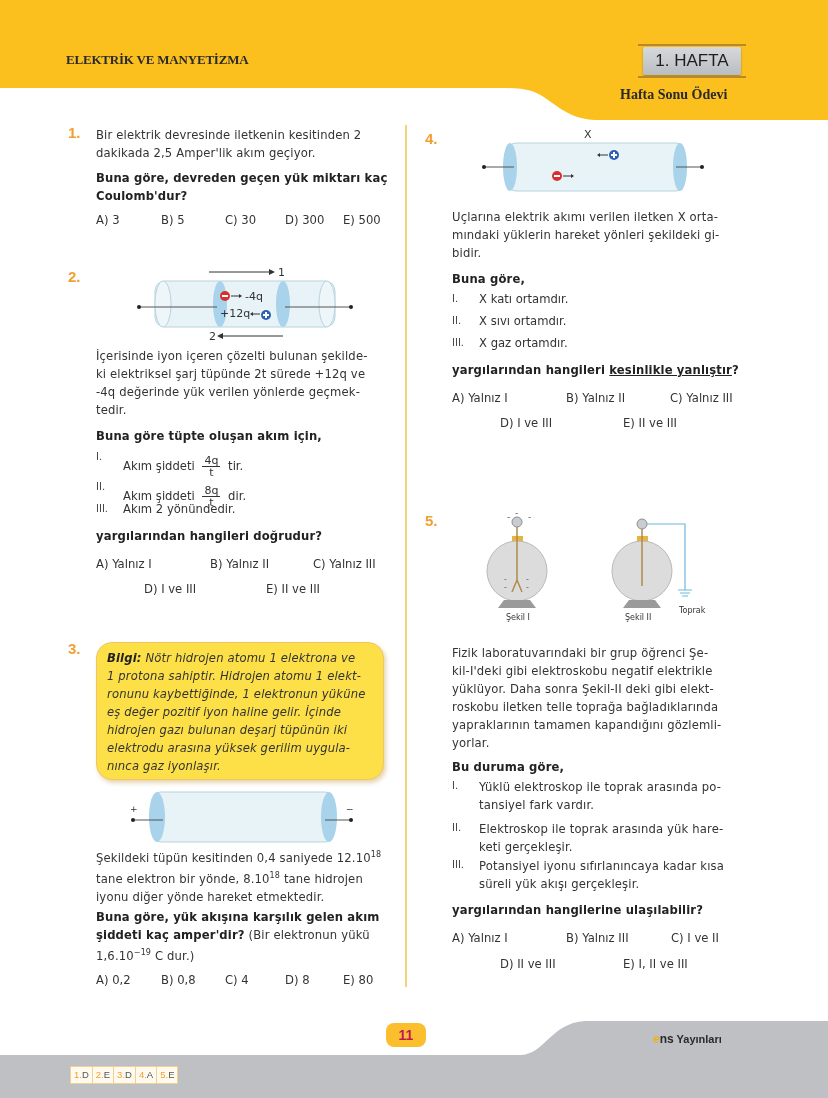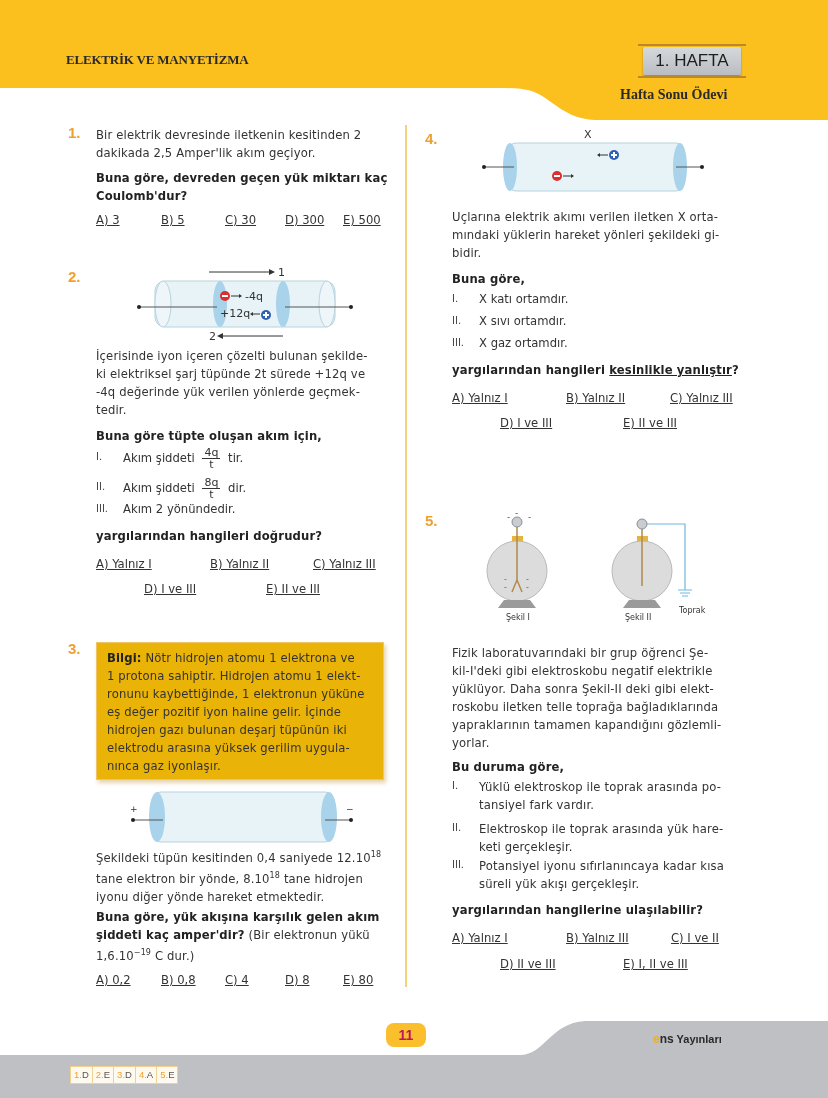--- a/index.html
+++ b/index.html
@@ -16,31 +16,31 @@
   .week:before { top:-3px; } .week:after { bottom:-3px; }
   .hw { position:absolute; left:620px; top:87px; font-family:"Liberation Serif", serif; font-weight:bold;
         font-size:14px; color:#2a2a2a; }
 
   .divider { position:absolute; left:405px; top:125px; width:2px; height:862px; background:#f2d27a; }
 
   .qnum { position:absolute; color:#f0a030; font-weight:bold; font-size:15px; font-family:"Liberation Sans", sans-serif; }
   .txt { position:absolute; font-size:11.6px; line-height:18px; color:#333; letter-spacing:0.15px; }
   .bold { font-weight:bold; color:#222; }
   .opts { position:absolute; font-size:11.6px; color:#333; }
-  .opts span { position:absolute; white-space:nowrap;text-decoration:underline; }
+  .opts span { position:absolute; white-space:nowrap; }
   .item { position:absolute; font-size:11.6px; color:#333; white-space:nowrap; }
   .item .rn { position:absolute; left:0; font-size:10px; color:#444; }
   .item .it { position:absolute; left:27px; }
-  .frac { display:inline-block; vertical-align:middle; text-align:center; font-size:11px; line-height:11px; margin:0 4px; }
+  .frac { display:inline-block; vertical-align:middle; text-align:center; font-size:11px; line-height:11px; margin:8px 4px; }
   .frac .num { display:block; border-bottom:1px solid #333; padding:0 2px; }
   .frac .den { display:block; }
   sup { font-size:8px; }
 
   .info-box { position:absolute; left:96px; top:642px; width:286px; height:136px; border:1.5px solid #f1c46a;
-              border-radius:0; background:#eab308; box-shadow:2px 3px 4px rgba(200,160,80,.45); }
+              border-radius:16px; background:#fde047; box-shadow:2px 3px 4px rgba(200,160,80,.45);font-style:italic; }
   .info-box .txt { left:10px; top:6px; width:270px; }
   .key { position:absolute; left:70px; top:1022px; display:flex; border:1px solid #f1d090;margin-top:44px; }
   .key div { padding:0 3px; height:16px; line-height:16px; font-size:9.5px; border-right:1px solid #f1d090;
              background:#fffaf0; color:#555; font-family:"Liberation Sans", sans-serif; }
   .key div:last-child { border-right:none; }
   .key b { color:#f0a030; font-weight:normal; }
   .pagenum { position:absolute; left:386px; top:1023px; width:40px; height:24px; background:#fbbf2e; border-radius:8px;
              text-align:center; line-height:24px; font-weight:bold; font-size:14px; font-family:"Liberation Sans", sans-serif; color:#be185d; }
   .publisher { position:absolute; left:653px; top:1032px; font-family:"Liberation Sans", sans-serif; font-weight:bold;
                font-size:11px; color:#2a2a2a; }

